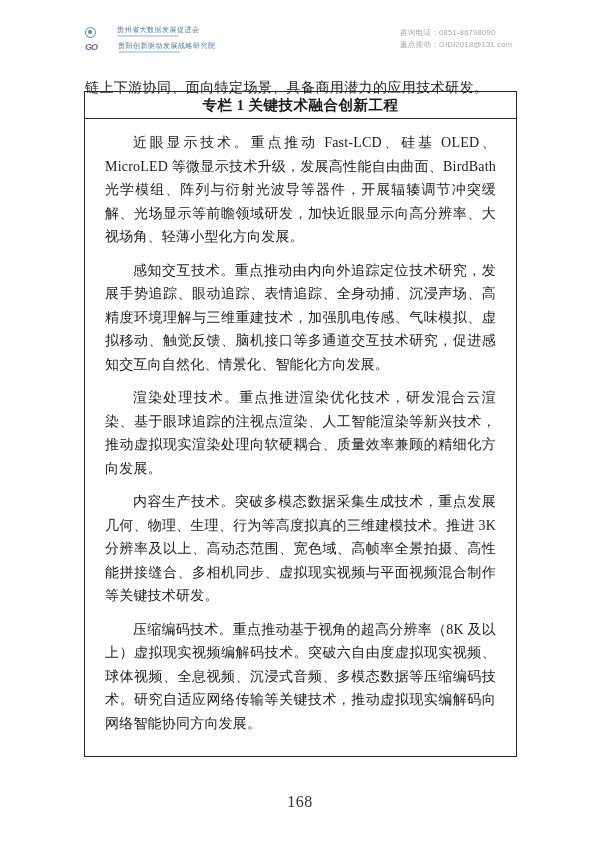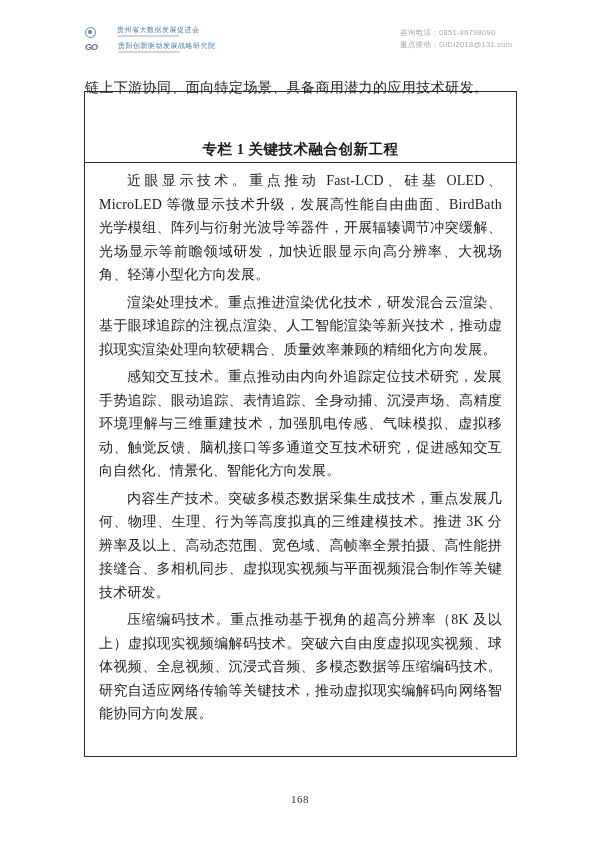--- a/index.html
+++ b/index.html
@@ -39,31 +39,31 @@
     position:absolute; left:85px; top:64px; width:433px;
     font-size:14px; letter-spacing:0.4px; line-height:20px; color:#1e1e1e;margin-top:14px;
   }
 
   .feature-box {
     position:absolute; left:84px; top:91px; width:433px; height:666px;
     border:1.5px solid #2a2a2a; box-sizing:border-box; overflow:hidden;
   }
   .feature-box-title {
     height:26px; line-height:26px; text-align:center; font-weight:bold;
-    font-size:14.5px; border-bottom:1.4px solid #2a2a2a; letter-spacing:0.5px;margin-top:44px;
+    font-size:14.5px; border-bottom:1.4px solid #2a2a2a; letter-spacing:0.5px;
   }
   .feature-box-body {
     padding:2px 10px 0 10px; font-size:14px; line-height:23.5px;
     text-align:justify; color:#1c1c1c; letter-spacing:0.2px;
   }
-  .feature-box-body p { margin:4px; text-indent:2em; }
+  .feature-box-body p { margin:10px; text-indent:2em; }
 
   .page-number {
     position:absolute; left:0; top:793px; width:100%; text-align:center;
-    font-size:11px; color:#333; letter-spacing:0.5px;
+    font-size:16px; color:#333; letter-spacing:0.5px;
   }
 </style>
 </head>
 <body>
 
 <div class="page">
 
   <div class="letterhead-logos">
     <div class="logo-row">
       <span class="assoc-icon"></span>
@@ -85,22 +85,22 @@
     <div><span>咨询电话：</span><span>0851-86798090</span></div>
     <div><span>重点推动：</span><span>GIDI2018@131.com</span></div>
   </div>
 
   <div class="intro-line">链上下游协同、面向特定场景、具备商用潜力的应用技术研发。</div>
 
   <div class="feature-box">
     <div class="feature-box-title">专栏 1 关键技术融合创新工程</div>
     <div class="feature-box-body">
       <p>近眼显示技术。重点推动 Fast-LCD、硅基 OLED、MicroLED 等微显示技术升级，发展高性能自由曲面、BirdBath 光学模组、阵列与衍射光波导等器件，开展辐辏调节冲突缓解、光场显示等前瞻领域研发，加快近眼显示向高分辨率、大视场角、轻薄小型化方向发展。</p>
+      <p>感知交互技术。重点推动由内向外追踪定位技术研究，发展手势追踪、眼动追踪、表情追踪、全身动捕、沉浸声场、高精度环境理解与三维重建技术，加强肌电传感、气味模拟、虚拟移动、触觉反馈、脑机接口等多通道交互技术研究，促进感知交互向自然化、情景化、智能化方向发展。</p>
       <p>渲染处理技术。重点推进渲染优化技术，研发混合云渲染、基于眼球追踪的注视点渲染、人工智能渲染等新兴技术，推动虚拟现实渲染处理向软硬耦合、质量效率兼顾的精细化方向发展。</p>
-      <p>感知交互技术。重点推动由内向外追踪定位技术研究，发展手势追踪、眼动追踪、表情追踪、全身动捕、沉浸声场、高精度环境理解与三维重建技术，加强肌电传感、气味模拟、虚拟移动、触觉反馈、脑机接口等多通道交互技术研究，促进感知交互向自然化、情景化、智能化方向发展。</p>
       <p>内容生产技术。突破多模态数据采集生成技术，重点发展几何、物理、生理、行为等高度拟真的三维建模技术。推进 3K 分辨率及以上、高动态范围、宽色域、高帧率全景拍摄、高性能拼接缝合、多相机同步、虚拟现实视频与平面视频混合制作等关键技术研发。</p>
       <p>压缩编码技术。重点推动基于视角的超高分辨率（8K 及以上）虚拟现实视频编解码技术。突破六自由度虚拟现实视频、球体视频、全息视频、沉浸式音频、多模态数据等压缩编码技术。研究自适应网络传输等关键技术，推动虚拟现实编解码向网络智能协同方向发展。</p>
 
     </div>
   </div>
 
   <div class="page-number">168</div>
 
 </div>
 

